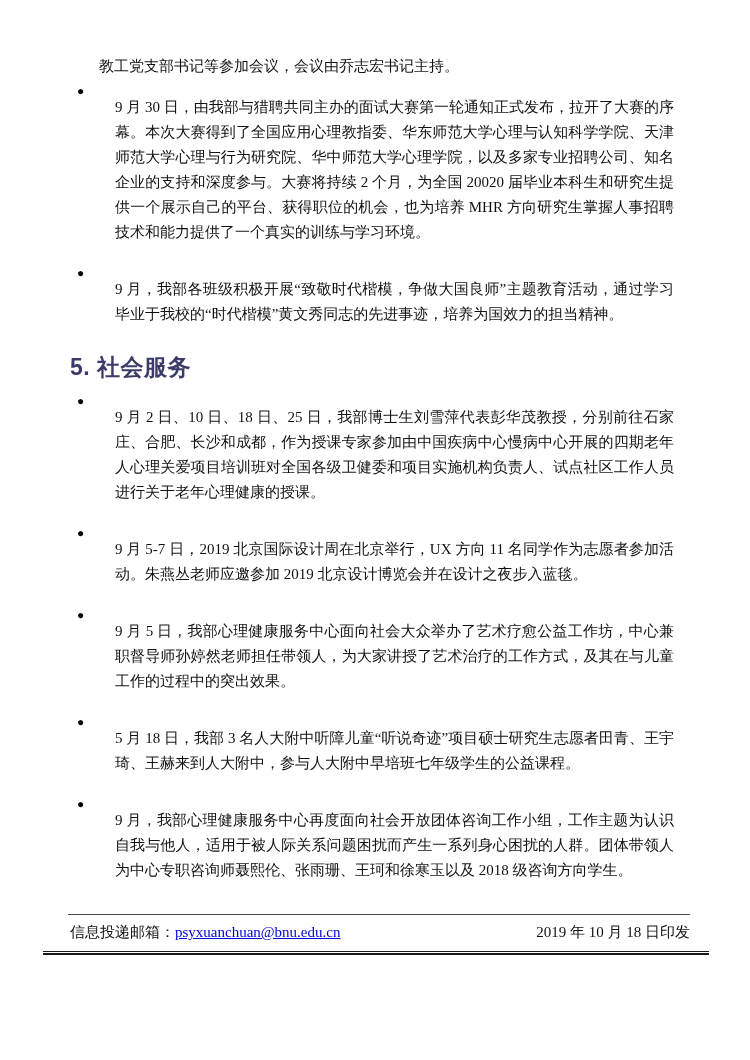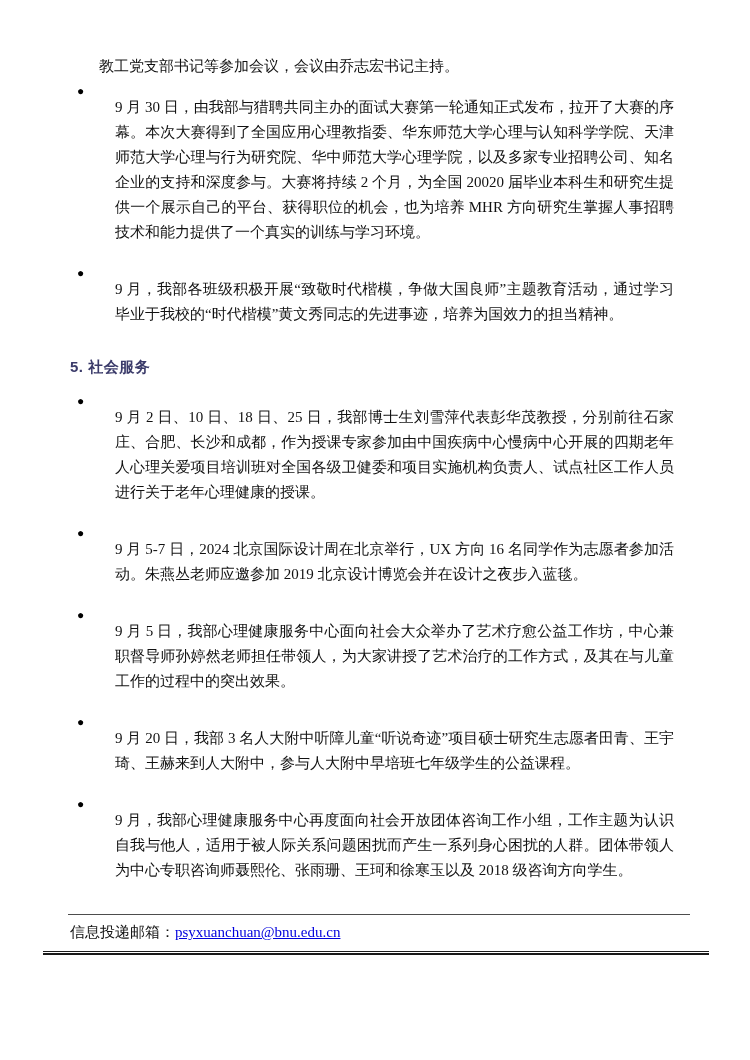--- a/index.html
+++ b/index.html
@@ -21,21 +21,21 @@
   .bullet { display:flex; margin:0; }
   .marker {
     flex:0 0 29px; width:29px; box-sizing:border-box;
     padding-left:7px; font-size:12px; line-height:25px;
     color:#000000;
   }
   .btext { flex:1; margin:16px; text-align:justify; }
   .heading {
     margin:11px 0 9px 0;
     font-family:"Liberation Sans","DejaVu Sans",sans-serif;
-    font-size:15px; line-height:26px; font-weight:bold;
+    font-size:23px; line-height:26px; font-weight:bold;
     color:#3B3B6A; letter-spacing:0.5px;
   }
   .footer { margin-top:15px; }
   .rule-thin { height:1px; background:#4d4d4d; margin-left:-2px; }
   .footer-row {
     display:flex; justify-content:space-between; align-items:baseline;
     padding:5px 0 6px 0; font-size:15px;font-family:Liberation Serif, serif;
   }
   .footer-left { white-space:nowrap; }
   .email-link { color:#0000DD; text-decoration:underline; }
@@ -65,41 +65,42 @@
 
   <h2 class="heading">5. 社会服务</h2>
 
   <div class="bullet">
     <span class="marker">●</span>
     <p class="btext">9 月 2 日、10 日、18 日、25 日，我部博士生刘雪萍代表彭华茂教授，分别前往石家庄、合肥、长沙和成都，作为授课专家参加由中国疾病中心慢病中心开展的四期老年人心理关爱项目培训班对全国各级卫健委和项目实施机构负责人、试点社区工作人员进行关于老年心理健康的授课。</p>
   </div>
 
   <div class="bullet">
     <span class="marker">●</span>
-    <p class="btext">9 月 5-7 日，2024 北京国际设计周在北京举行，UX 方向 16 名同学作为志愿者参加活动。朱燕丛老师应邀参加 2019 北京设计博览会并在设计之夜步入蓝毯。</p>
+    <p class="btext">9 月 5-7 日，2019 北京国际设计周在北京举行，UX 方向 11 名同学作为志愿者参加活动。朱燕丛老师应邀参加 2019 北京设计博览会并在设计之夜步入蓝毯。</p>
   </div>
 
   <div class="bullet">
     <span class="marker">●</span>
     <p class="btext">9 月 5 日，我部心理健康服务中心面向社会大众举办了艺术疗愈公益工作坊，中心兼职督导师孙婷然老师担任带领人，为大家讲授了艺术治疗的工作方式，及其在与儿童工作的过程中的突出效果。</p>
   </div>
 
   <div class="bullet">
     <span class="marker">●</span>
-    <p class="btext">9 月 20 日，我部 3 名人大附中听障儿童“听说奇迹”项目硕士研究生志愿者田青、王宇琦、王赫来到人大附中，参与人大附中早培班七年级学生的公益课程。</p>
+    <p class="btext">5 月 18 日，我部 3 名人大附中听障儿童“听说奇迹”项目硕士研究生志愿者田青、王宇琦、王赫来到人大附中，参与人大附中早培班七年级学生的公益课程。</p>
   </div>
 
   <div class="bullet">
     <span class="marker">●</span>
     <p class="btext">9 月，我部心理健康服务中心再度面向社会开放团体咨询工作小组，工作主题为认识自我与他人，适用于被人际关系问题困扰而产生一系列身心困扰的人群。团体带领人为中心专职咨询师聂熙伦、张雨珊、王珂和徐寒玉以及 2018 级咨询方向学生。</p>
   </div>
 
   <div class="footer">
     <div class="rule-thin"></div>
     <div class="footer-row">
       <span class="footer-left">
         <span>信息投递邮箱：</span><a class="email-link" href="#">psyxuanchuan@bnu.edu.cn</a>
       </span>
+      <span>2019 年 10 月 18 日印发</span>
     </div>
     <div class="rule-thick"></div>
   </div>
 
 </div>
 
 </body></html>

